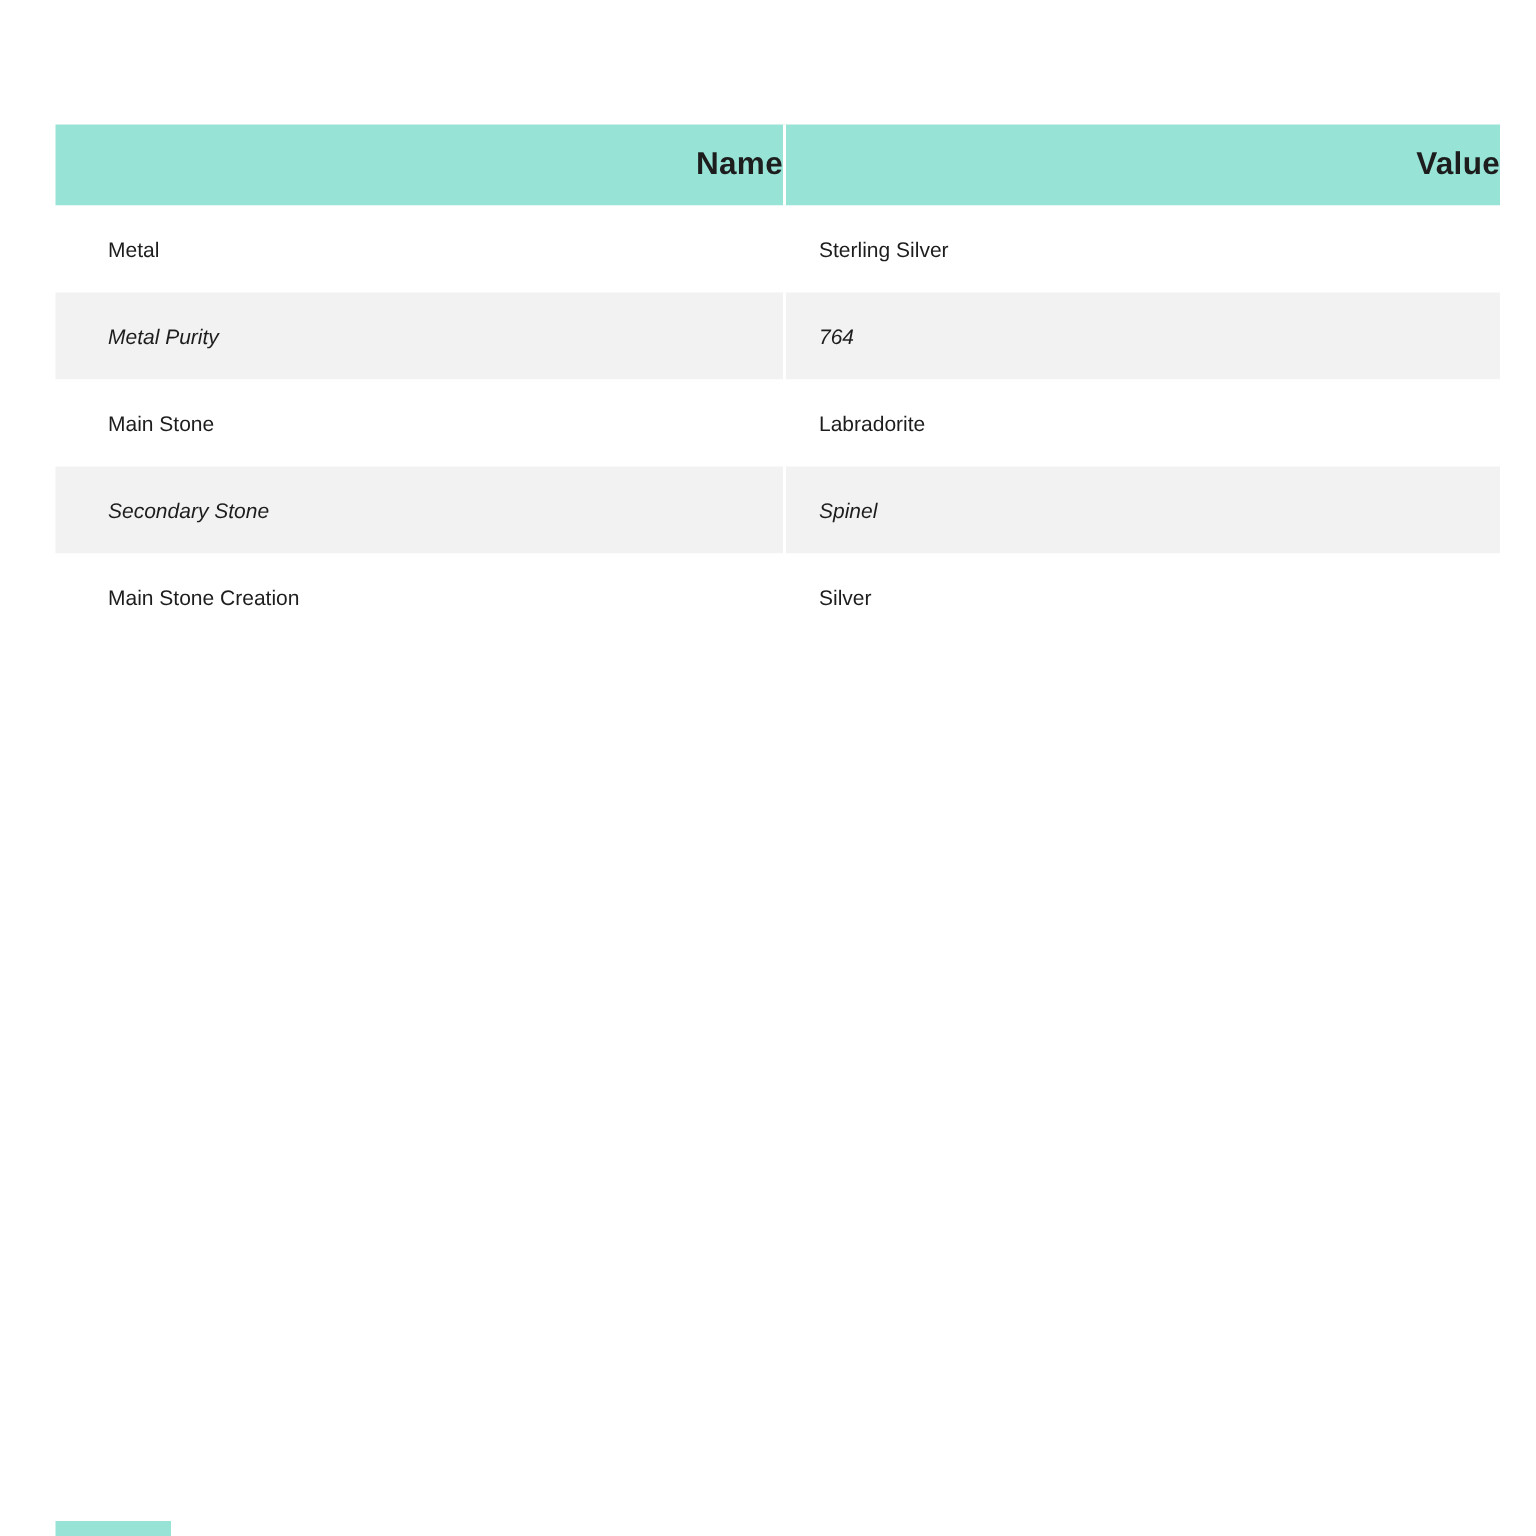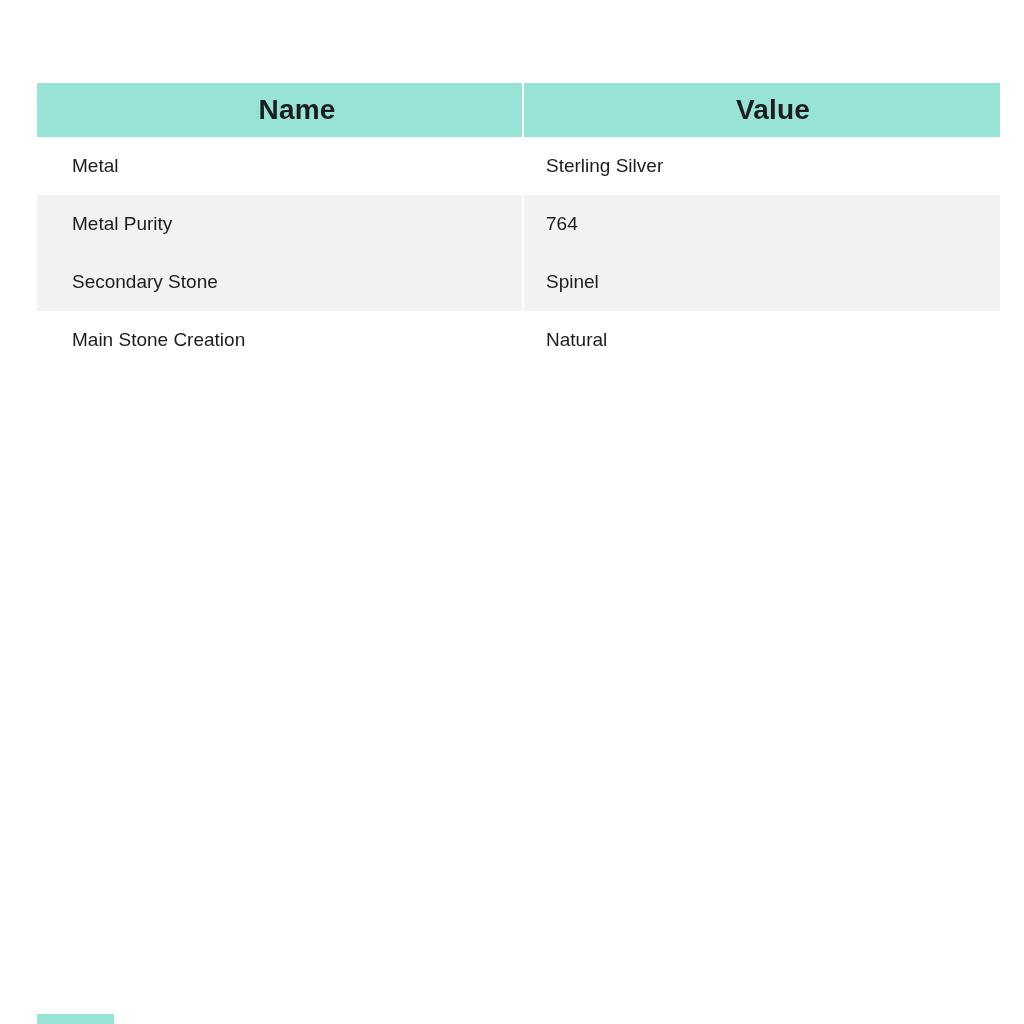--- a/index.html
+++ b/index.html
@@ -25,43 +25,43 @@
     border-collapse: collapse;
     width: 100%;
     table-layout: fixed;
   }
 
   col.col-name { width: 486px; }
 
   th {
     background: var(--header-bg, #97e3d6);
     height: 54px;
-    text-align: center;
+    text-align: right;
     vertical-align: middle;
-    font-size: 28px;
+    font-size: 21px;
     font-weight: 700;
     letter-spacing: 0.2px;
     padding: 0 0 0 35px;
   }
 
   td {
     height: 58px;
     vertical-align: middle;
-    font-size: 19px;
+    font-size: 14px;
     font-weight: 400;
     padding: 0 0 0 35px;
     background: var(--row-bg, #ffffff);
   }
 
   th.val, td.val {
     border-left: 2px solid #ffffff;
     padding-left: 22px;
   }
 
-  tr.alt td { background: var(--alt-row-bg, #f2f2f2); }
+  tr.alt td { background: var(--alt-row-bg, #f2f2f2); font-style: italic; }
 
   .bottom-fragment {
     position: absolute;
     left: 37px;
     top: 1014px;
     width: 77px;
     height: 10px;
     background: var(--header-bg, #97e3d6);
   }
 </style>
@@ -86,29 +86,33 @@
   <tr>
     <td>Metal</td>
     <td class="val">Sterling Silver</td>
   </tr>
 
   <tr class="alt">
     <td>Metal Purity</td>
     <td class="val">764</td>
   </tr>
 
+  <tr>
+    <td>Main Stone</td>
+    <td class="val">Labradorite</td>
+  </tr>
 
   <tr class="alt">
     <td>Secondary Stone</td>
     <td class="val">Spinel</td>
   </tr>
 
   <tr>
     <td>Main Stone Creation</td>
-    <td class="val">Natural</td>
+    <td class="val">Silver</td>
   </tr>
 
 
 
 </tbody>
     </table>
   </div>
 
   <div class="bottom-fragment"></div>
 

